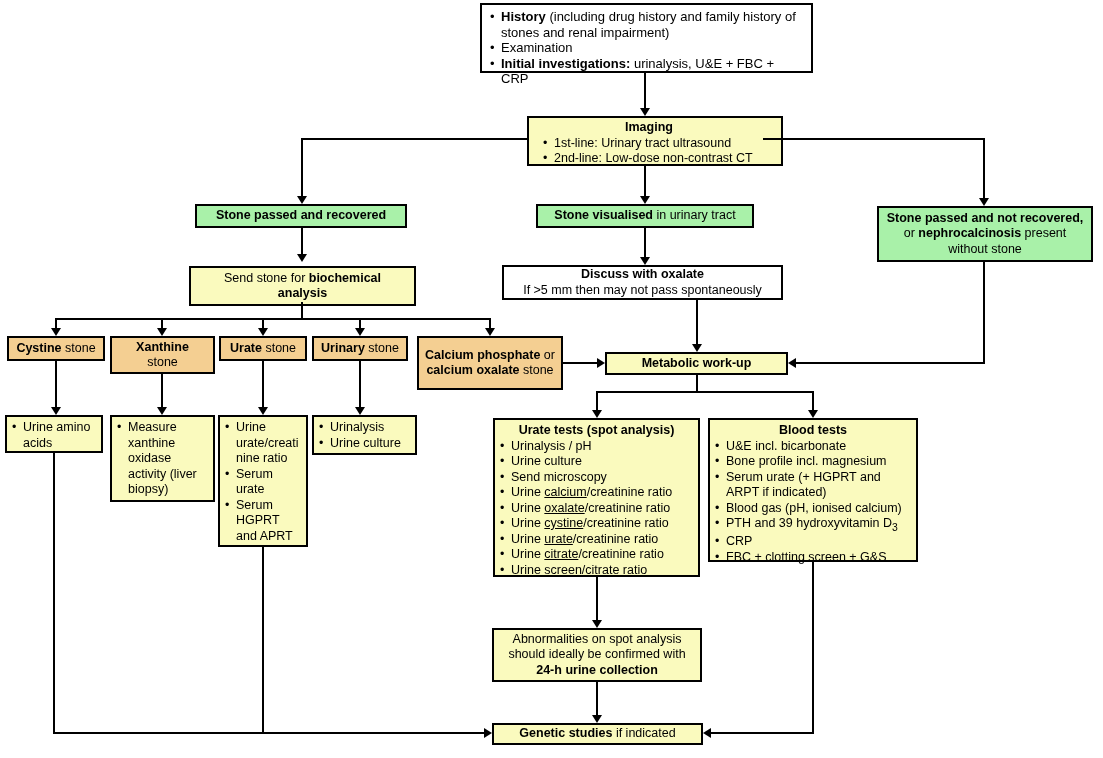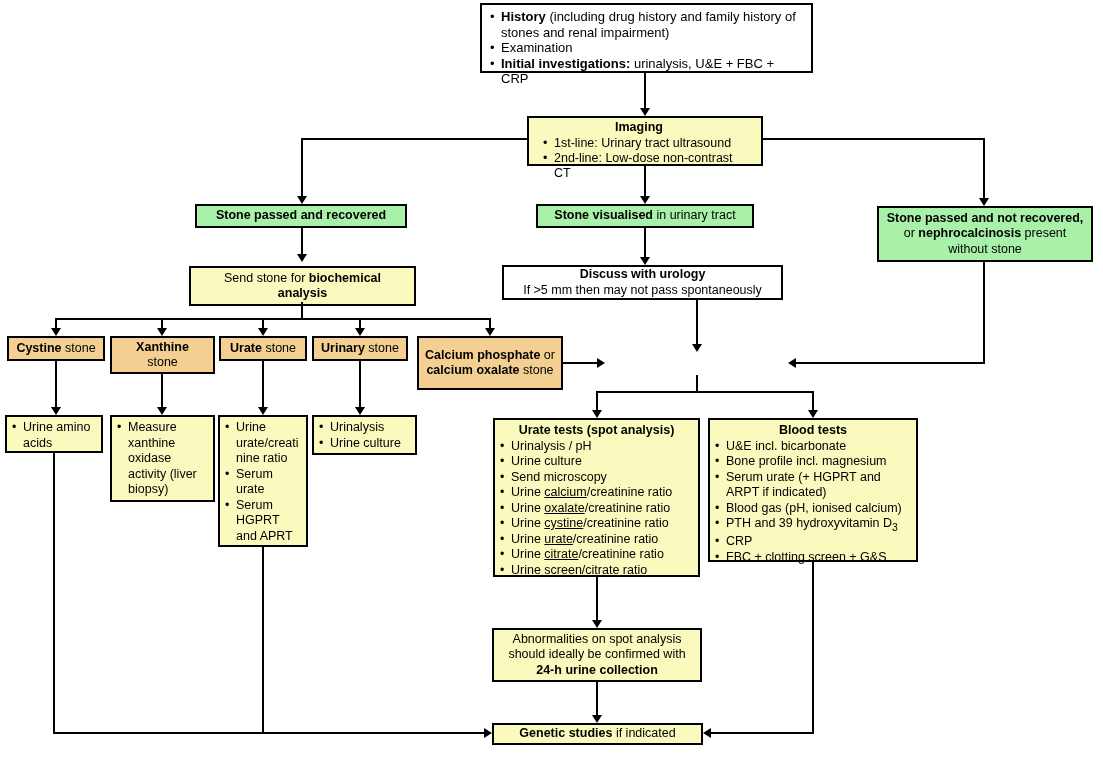--- a/index.html
+++ b/index.html
@@ -41,21 +41,21 @@
       <div class="li">
         <span class="bullet">•</span>
         <span class="litext"><span style="font-weight: normal;">Examination</span></span>
       </div>
       <div class="li">
         <span class="bullet">•</span>
         <span class="litext"><span style="font-weight: bold;">Initial investigations:</span><span> urinalysis, U&amp;E + FBC + CRP</span></span>
       </div>
     </div>
 
-  <div class="node bg-yellow" style="left:527px;top:116px;width:236px;height:50px;padding:2px 12px 0 14px">
+  <div class="node bg-yellow" style="left:527px;top:116px;width:256px;height:50px;padding:2px 12px 0 14px">
     <div class="title" style="padding-right:14px">Imaging</div>
     <div style="line-height:1.2">
         <div class="li">
           <span class="bullet">•</span>
           <span class="litext"><span>1st-line: Urinary tract ultrasound</span></span>
         </div>
         <div class="li">
           <span class="bullet">•</span>
           <span class="litext"><span>2nd-line: Low-dose non-contrast CT</span></span>
         </div>
@@ -73,21 +73,21 @@
   <div class="node bg-green center" style="left:877px;top:206px;width:216px;height:56px">
       <span class="center-inner"><span style="font-weight: bold;">Stone passed and not recovered,</span><span> or </span><span style="font-weight: bold;">nephrocalcinosis</span><span> present without stone</span></span>
     </div>
 
   <div class="node bg-yellow center" style="left:189px;top:266px;width:227px;height:40px">
       <span class="center-inner" style="max-width:180px"><span>Send stone for </span><span style="font-weight: bold;">biochemical analysis</span></span>
     </div>
 
   <div class="node bg-white center" style="left:502px;top:265px;width:281px;height:35px">
     <div class="center-inner">
-      <div class="title">Discuss with urology</div>
+      <div class="title">Discuss with oxalate</div>
       <div>If &gt;5 mm then may not pass spontaneously</div>
     </div>
   </div>
 
   <div class="node bg-tan center" style="left:7px;top:336px;width:98px;height:25px">
       <span class="center-inner"><span style="font-weight: bold;">Cystine</span><span> stone</span></span>
     </div>
 
   <div class="node bg-tan center" style="left:110px;top:336px;width:105px;height:38px">
       <span class="center-inner" style="max-width:70px"><span style="font-weight: bold;">Xanthine</span><span> stone</span></span>
@@ -98,20 +98,23 @@
     </div>
 
   <div class="node bg-tan center" style="left:312px;top:336px;width:96px;height:25px">
       <span class="center-inner"><span style="font-weight: bold;">Urinary</span><span> stone</span></span>
     </div>
 
   <div class="node bg-tan center" style="left:417px;top:336px;width:146px;height:54px">
       <span class="center-inner" style="max-width:130px"><span style="font-weight: bold;">Calcium phosphate</span><span> or </span><span style="font-weight: bold;">calcium oxalate</span><span> stone</span></span>
     </div>
 
+  <div class="node bg-yellow center" style="left:605px;top:352px;width:183px;height:23px">
+      <span class="center-inner"><span style="font-weight: bold;">Metabolic work-up</span></span>
+    </div>
 
   <div class="node bg-yellow list" style="left:5px;top:415px;width:98px;height:38px">
       <div class="li">
         <span class="bullet">•</span>
         <span class="litext"><span>Urine amino acids</span></span>
       </div>
     </div>
 
   <div class="node bg-yellow list" style="left:110px;top:415px;width:105px;height:87px">
       <div class="li">

